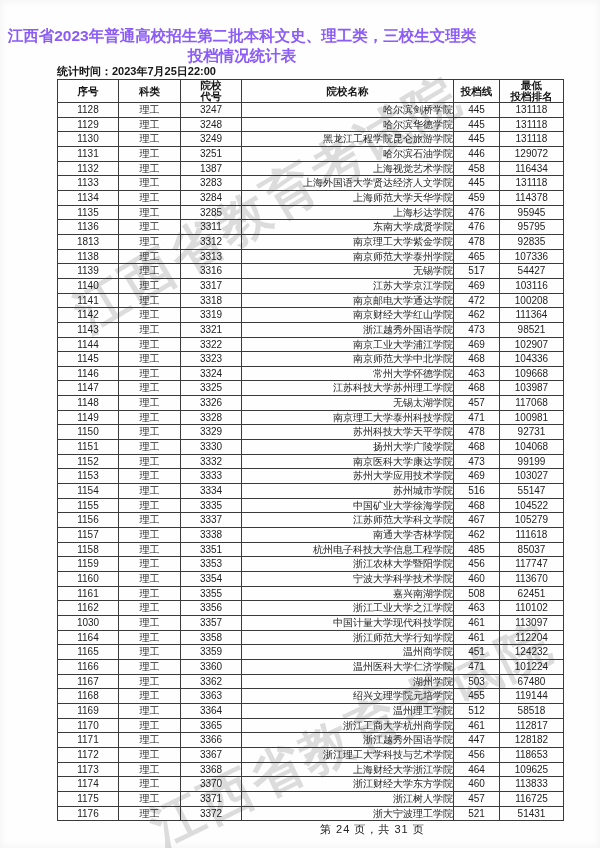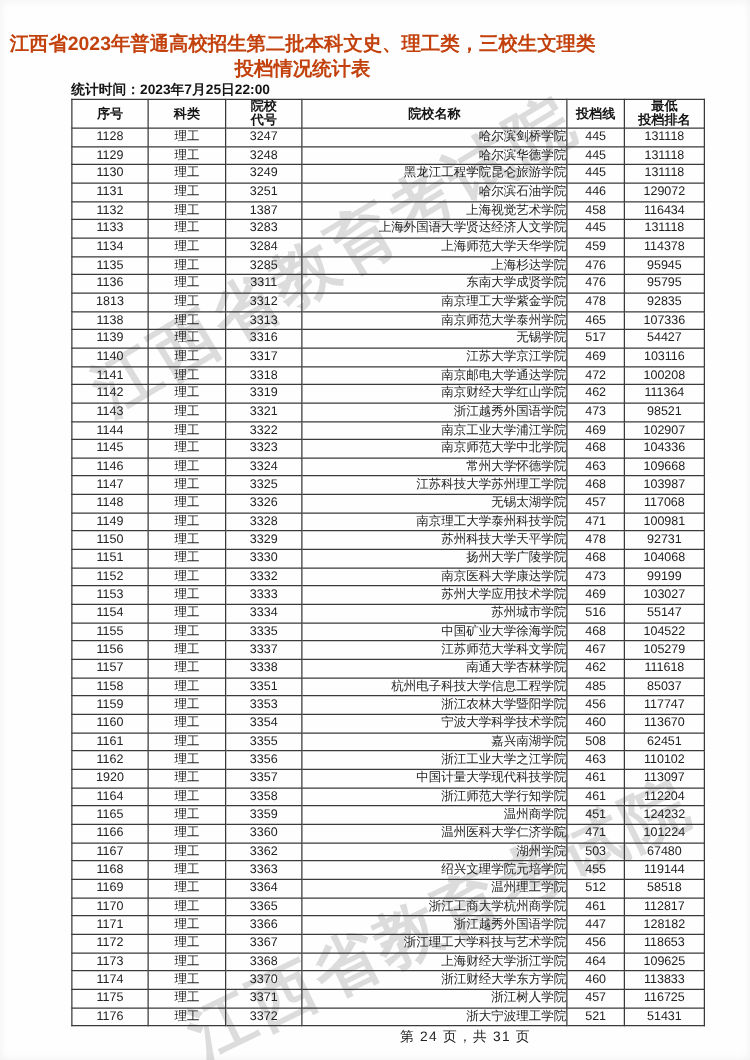--- a/index.html
+++ b/index.html
@@ -45,21 +45,21 @@
   }
   .title-block {
     position: absolute;
     top: 26px;
     left: 0;
     width: 484px;
     text-align: center;
     font-weight: bold;
     font-size: 15.5px;
     line-height: 19.5px;
-    color: #c2410c;
+    color: #8b5cf6;
     z-index: 2;
   }
   .stats-line {
     position: absolute;
     top: 64px;
     left: 57px;
     font-size: 11px;
     font-weight: bold;
     color: #151515;
     z-index: 2;
@@ -457,21 +457,21 @@
   <tr>
     <td>1162</td>
     <td>理工</td>
     <td>3356</td>
     <td>浙江工业大学之江学院</td>
     <td>463</td>
     <td>110102</td>
   </tr>
 
   <tr>
-    <td>1920</td>
+    <td>1030</td>
     <td>理工</td>
     <td>3357</td>
     <td>中国计量大学现代科技学院</td>
     <td>461</td>
     <td>113097</td>
   </tr>
 
   <tr>
     <td>1164</td>
     <td>理工</td>

